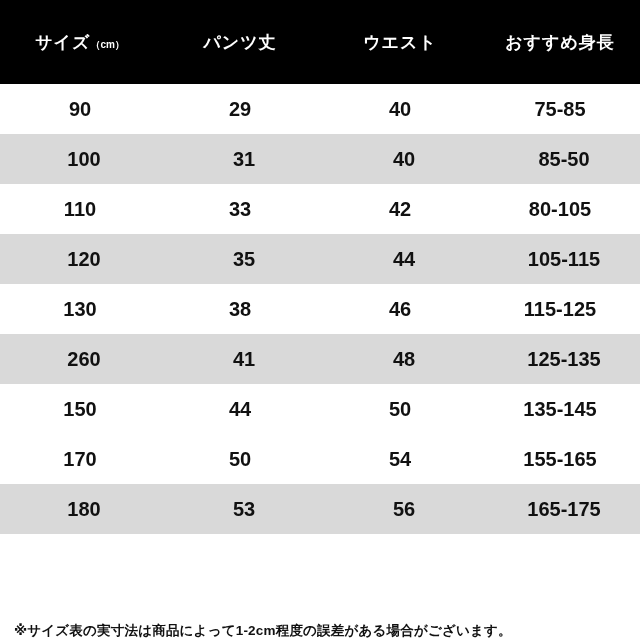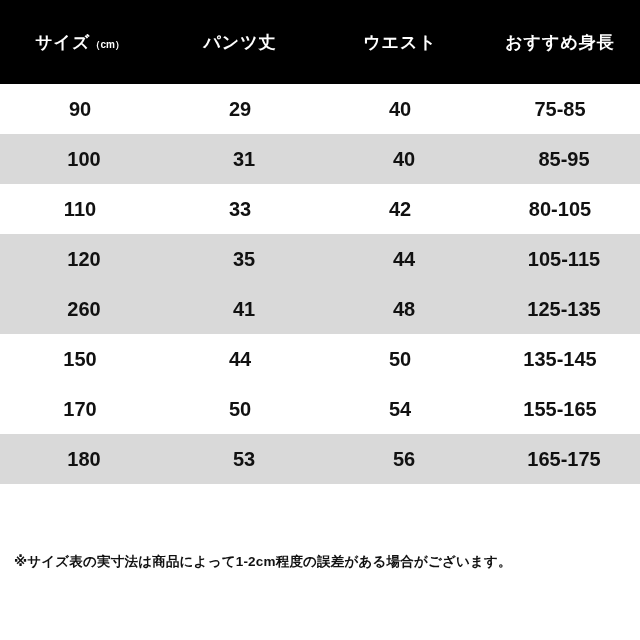--- a/index.html
+++ b/index.html
@@ -58,21 +58,21 @@
     background: #ffffff;
   }
   tbody tr.row-even td {
     background: #d9d9d9;
     padding-left: 8px;
   }
   .note-bar {
     flex: 1 1 auto;
     background: #ffffff;
     display: flex;
-    align-items: center;
+    align-items: flex-end;
     justify-content: flex-start;
     padding-left: 14px;
     box-sizing: border-box;
   }
   .note-text {
     font-size: 13.5px;
     color: #111111;
     font-weight: bold;
     letter-spacing: 0.2px;
     white-space: nowrap;
@@ -95,33 +95,39 @@
       <tr class="row-odd">
         <td>90</td>
         <td>29</td>
         <td>40</td>
         <td>75-85</td>
       </tr>
       <tr class="row-even">
         <td>100</td>
         <td>31</td>
         <td>40</td>
-        <td>85-95</td>
+        <td>85-50</td>
       </tr>
       <tr class="row-odd">
         <td>110</td>
         <td>33</td>
         <td>42</td>
         <td>80-105</td>
       </tr>
       <tr class="row-even">
         <td>120</td>
         <td>35</td>
         <td>44</td>
         <td>105-115</td>
+      </tr>
+      <tr class="row-odd">
+        <td>130</td>
+        <td>38</td>
+        <td>46</td>
+        <td>115-125</td>
       </tr>
       <tr class="row-even">
         <td>260</td>
         <td>41</td>
         <td>48</td>
         <td>125-135</td>
       </tr>
       <tr class="row-odd">
         <td>150</td>
         <td>44</td>

